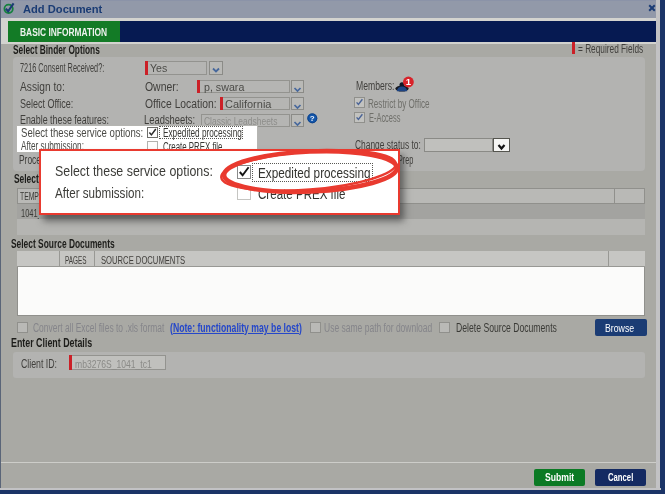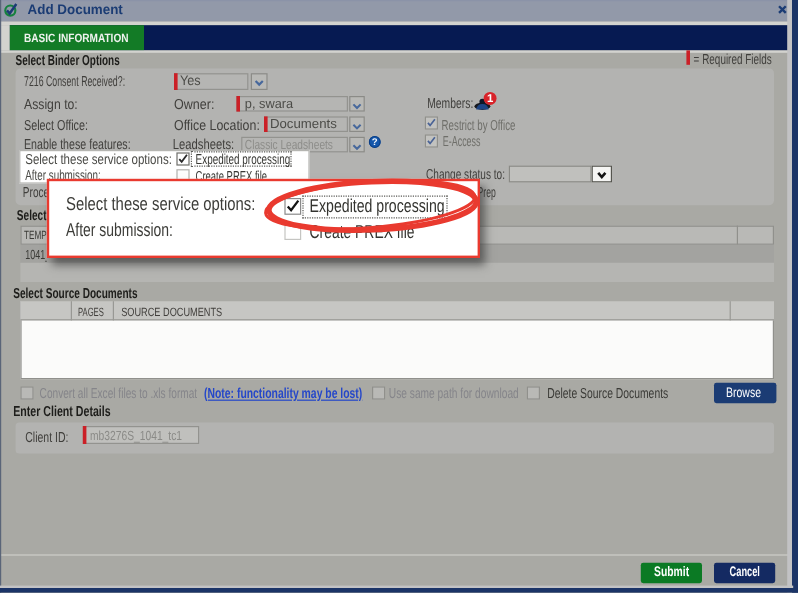--- a/index.html
+++ b/index.html
@@ -64,21 +64,21 @@
     <path d="M1.8 15.3 Q2.4 10.6 7 10.6 Q11.6 10.6 12.2 15.3 Z" fill="#1d4483"></path>
     <circle cx="13.4" cy="6" r="5.4" fill="#d8232a"></circle>
     <text x="13.4" y="9.2" font-size="9.5" font-weight="bold" fill="#ffffff" text-anchor="middle" font-family="Liberation Sans">1</text>
   </svg>
 
   <div class="t" style="left:20px;top:98px;transform:scaleX(0.75);">Select Office:</div>
   <div class="t" style="left:145px;top:98px;transform:scaleX(0.86);">Office Location:</div>
   <div class="fld" style="left:220px;top:97px;width:70px;height:13px;">
     <div class="rb"></div>
   </div>
-  <div class="t" style="left:225px;top:98px;font-size:11px;color:#4c4c48;transform:scaleX(1.0);">Documents</div>
+  <div class="t" style="left:225px;top:98px;font-size:11px;color:#4c4c48;transform:scaleX(1.0);">California</div>
   <div class="arr" style="left:291px;top:97px;width:13px;height:13px;"><svg width="11" height="11" viewBox="0 0 11 11">
       <path d="M2.5 4 L5.5 7 L8.5 4" fill="none" stroke="#47689c" stroke-width="1.7"></path>
     </svg></div>
   <div class="cbx" style="left:354px;top:97px;width:11px;height:11px;">
     <svg width="9" height="9" viewBox="0 0 9 9" style="display:block;">
       <path d="M1.6 4.4 L3.4 6.5 L7.4 1.3" fill="none" stroke="#4a6396" stroke-width="1.4"></path>
     </svg>
   </div>
   <div class="t" style="left:368px;top:98px;color:#6f6f6a;transform:scaleX(0.675);">Restrict by Office</div>
 

